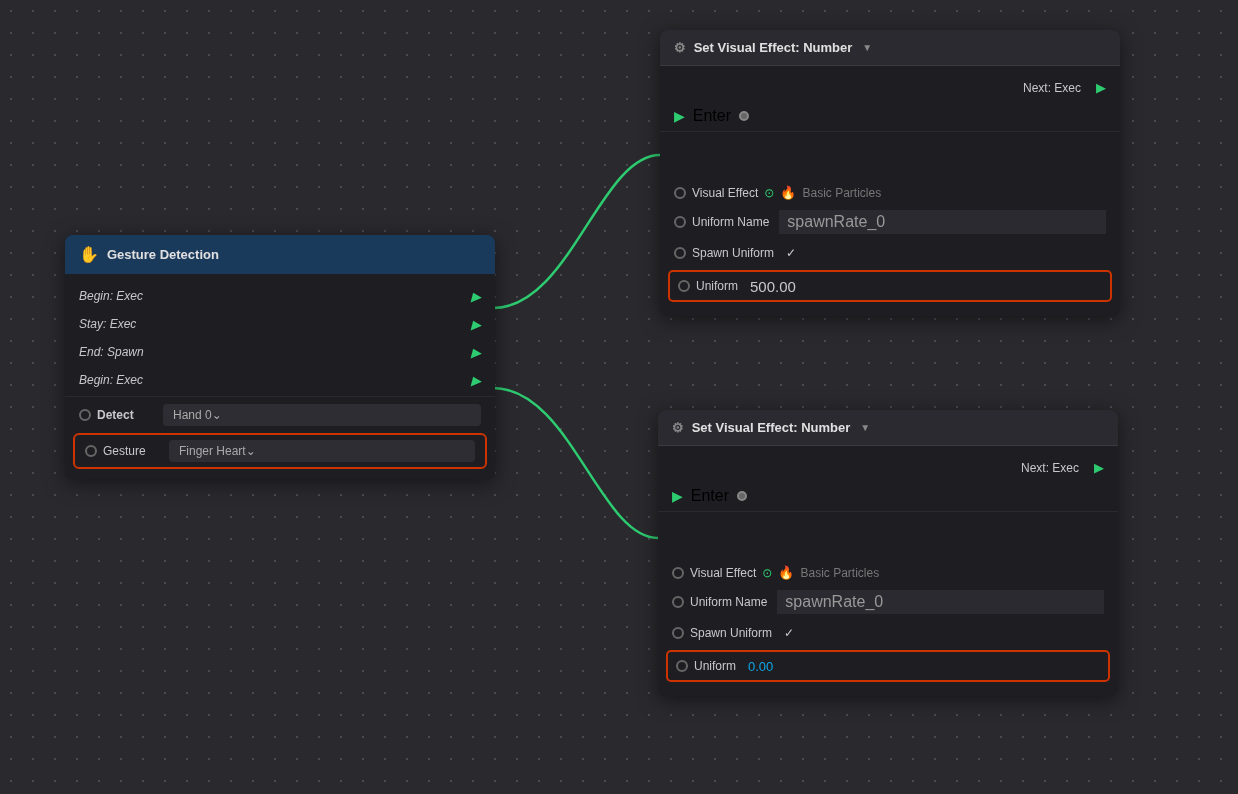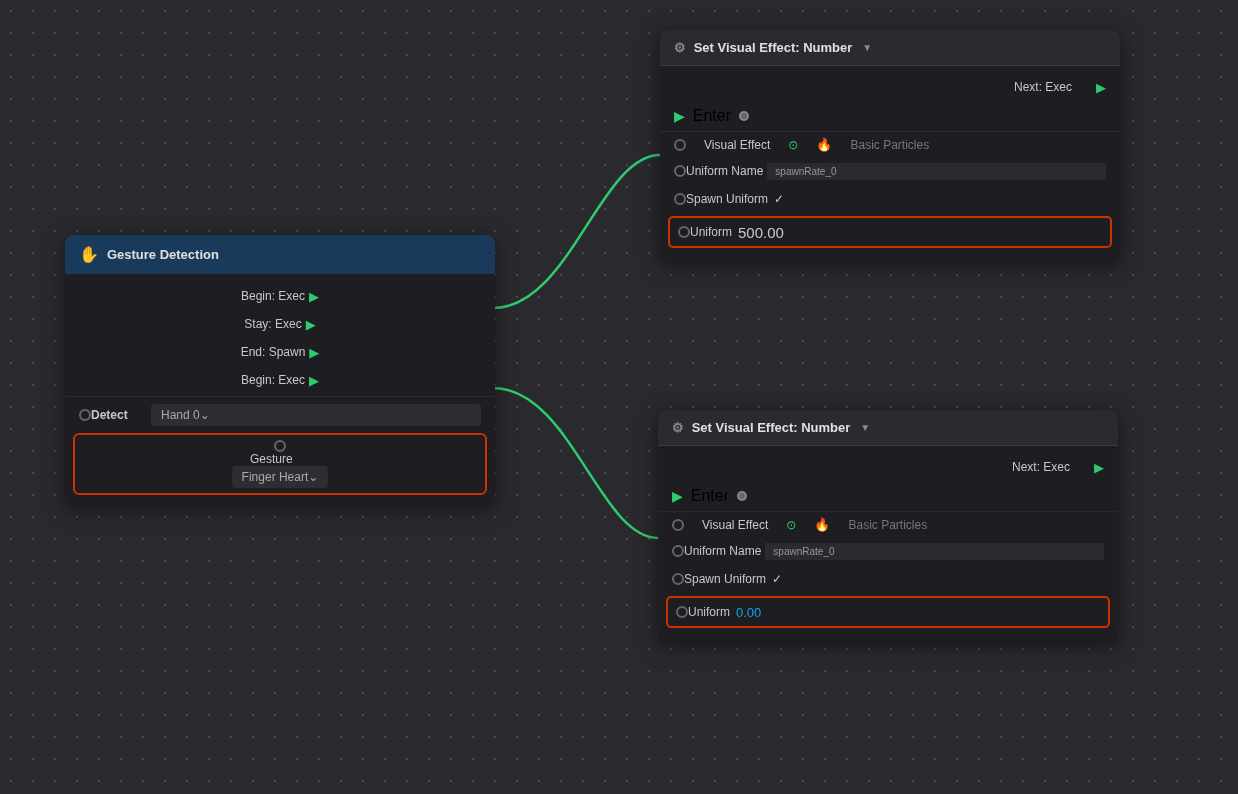--- a/index.html
+++ b/index.html
@@ -60,20 +60,21 @@
       padding: 8px 0;
     }
 
     .node-row {
       display: flex;
       align-items: center;
       padding: 5px 14px;
       font-size: 12px;
       color: #c8c8cc;
       min-height: 28px;
+      gap: 6px;
       position: relative;
     }
 
     
     .gesture-node {
       left: 65px;
       top: 235px;
       width: 430px;
       background: #1e1e22;
     }
@@ -81,21 +82,22 @@
     .gesture-node .node-header {
       background: #1a3a5c;
     }
 
     .gesture-node .node-body {
       background: #1e1e22;
     }
 
     
     .exec-row {
-      justify-content: center;
+      justify-content: space-between;
+      font-style: italic;
     }
 
     .exec-label {
       color: #c8c8cc;
       font-size: 12px;
     }
 
     .exec-arrow {
       color: #2ecc71;
       font-size: 13px;
@@ -141,24 +143,25 @@
 
     .dropdown-arrow {
       color: #888;
       font-size: 10px;
       margin-left: 2px;
     }
 
     .next-exec-row {
       display: flex;
       justify-content: flex-end;
+      align-items: center;
       padding: 6px 14px;
       font-size: 12px;
       color: #c8c8cc;
-      gap: 20px;
+      gap: 11px;
       background: #1e1e22;
     }
 
     .enter-row {
       padding: 6px 14px 6px 14px;
       display: flex;
       align-items: center;
       gap: 8px;
       border-bottom: 1px solid #2a2a30;
     }
@@ -173,40 +176,41 @@
       height: 10px;
       border-radius: 50%;
       background: #666;
       border: 2px solid #888;
     }
 
     .visual-effect-row {
       display: flex;
       align-items: center;
       padding: 5px 14px;
-      gap: 18px;
+      gap: 6px;
       font-size: 12px;
       color: #c8c8cc;
+      margin-top: 48px;
     }
 
     .location-icon {
       color: #2ecc71;
       font-size: 12px;
     }
 
     .flame-icon {
       color: #e67e22;
       font-size: 13px;
     }
 
     .field-value {
       background: #2a2a30;
       border-radius: 0;
       padding: 3px 8px;
-      font-size: 10px;
+      font-size: 16px;
       color: #999;
       flex: 1;
     }
 
     .checkmark {
       color: #c8c8cc;
       font-size: 12px;
     }
 
     
@@ -223,21 +227,20 @@
     }
 
     .gesture-highlighted {
       border: 2px solid #cc3300;
       border-radius: 6px;
       margin: 2px 8px;
     }
 
     .gesture-highlighted .node-row {
       padding: 5px 10px;
-      flex-direction: column;
     }
 
     
     .hand-icon {
       color: #5b9bd5;
       font-size: 16px;
     }
 
     .divider {
       height: 1px;

